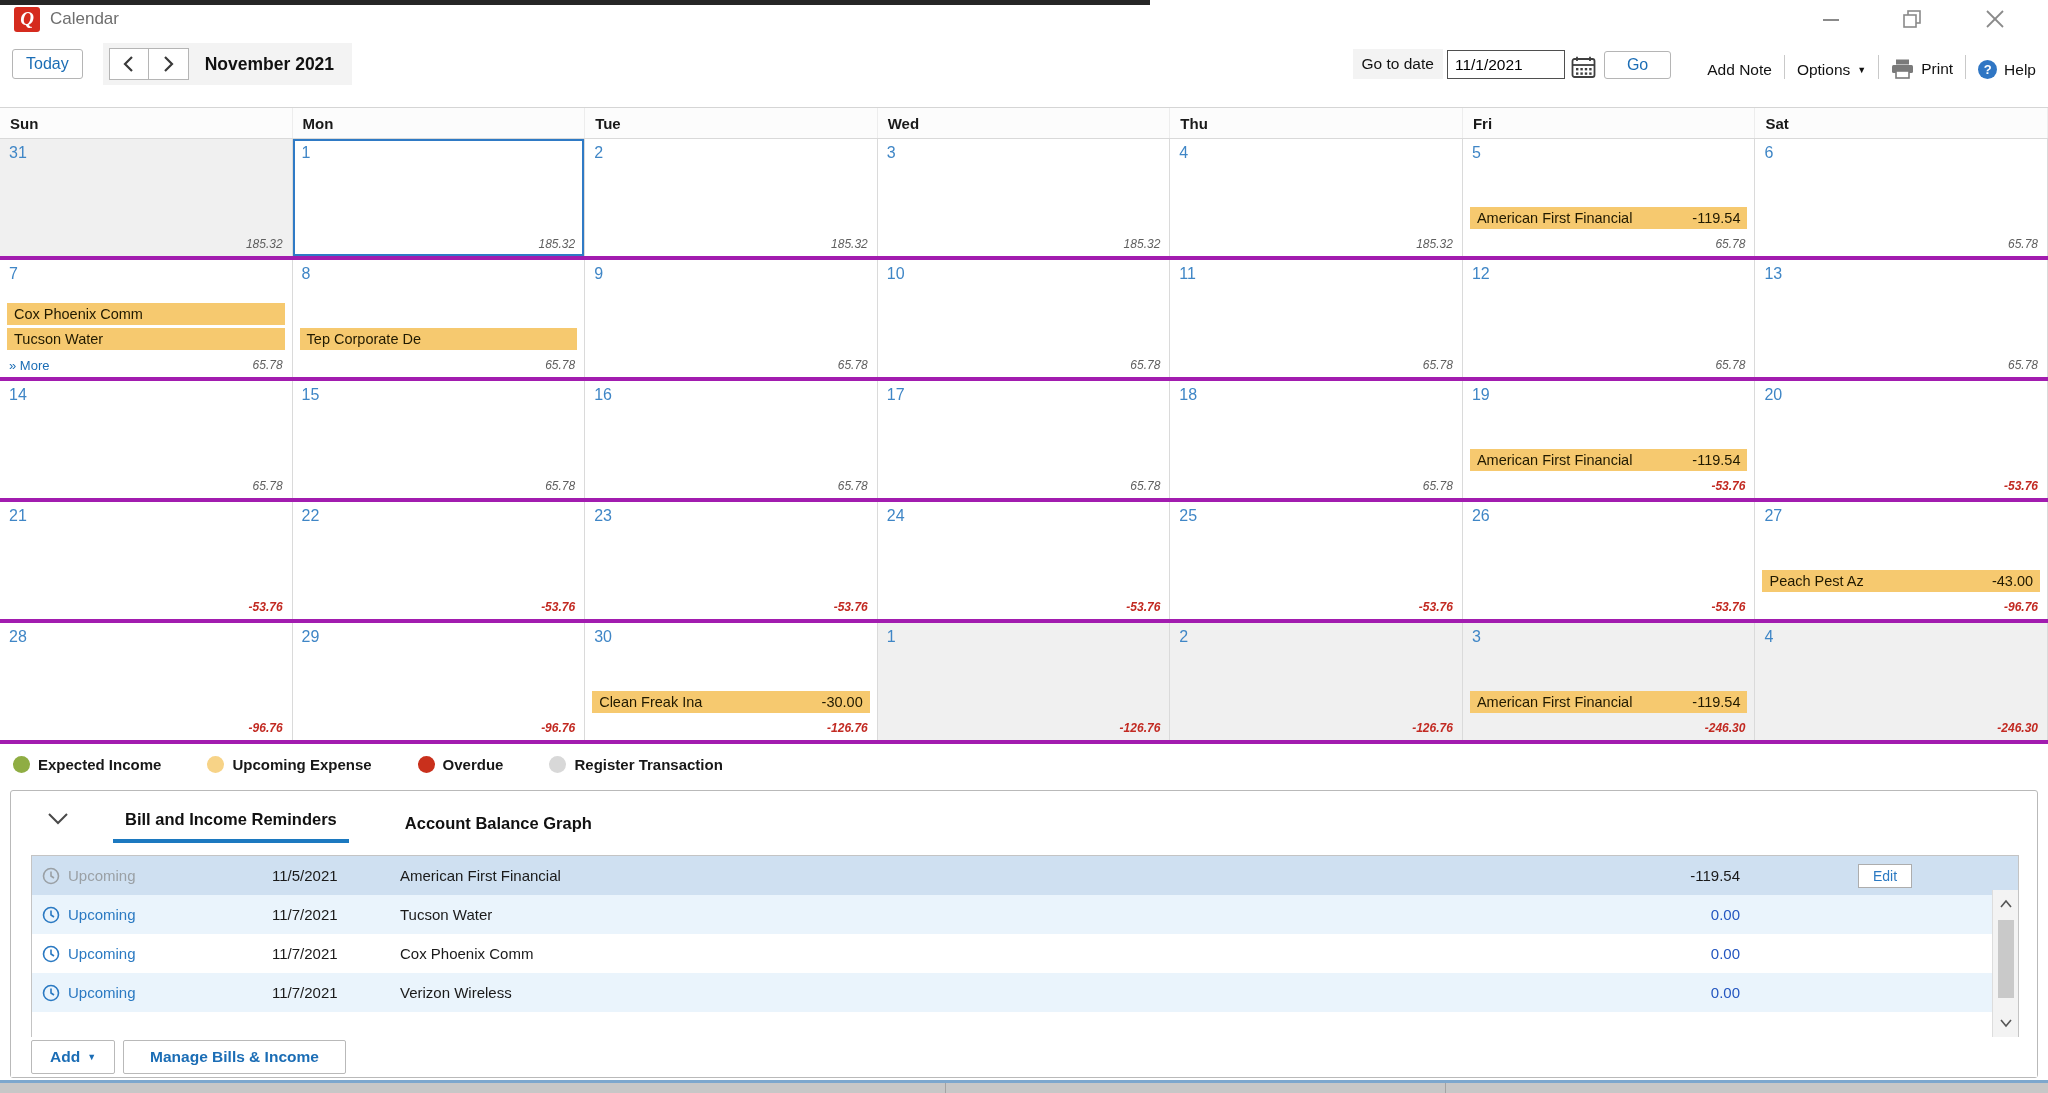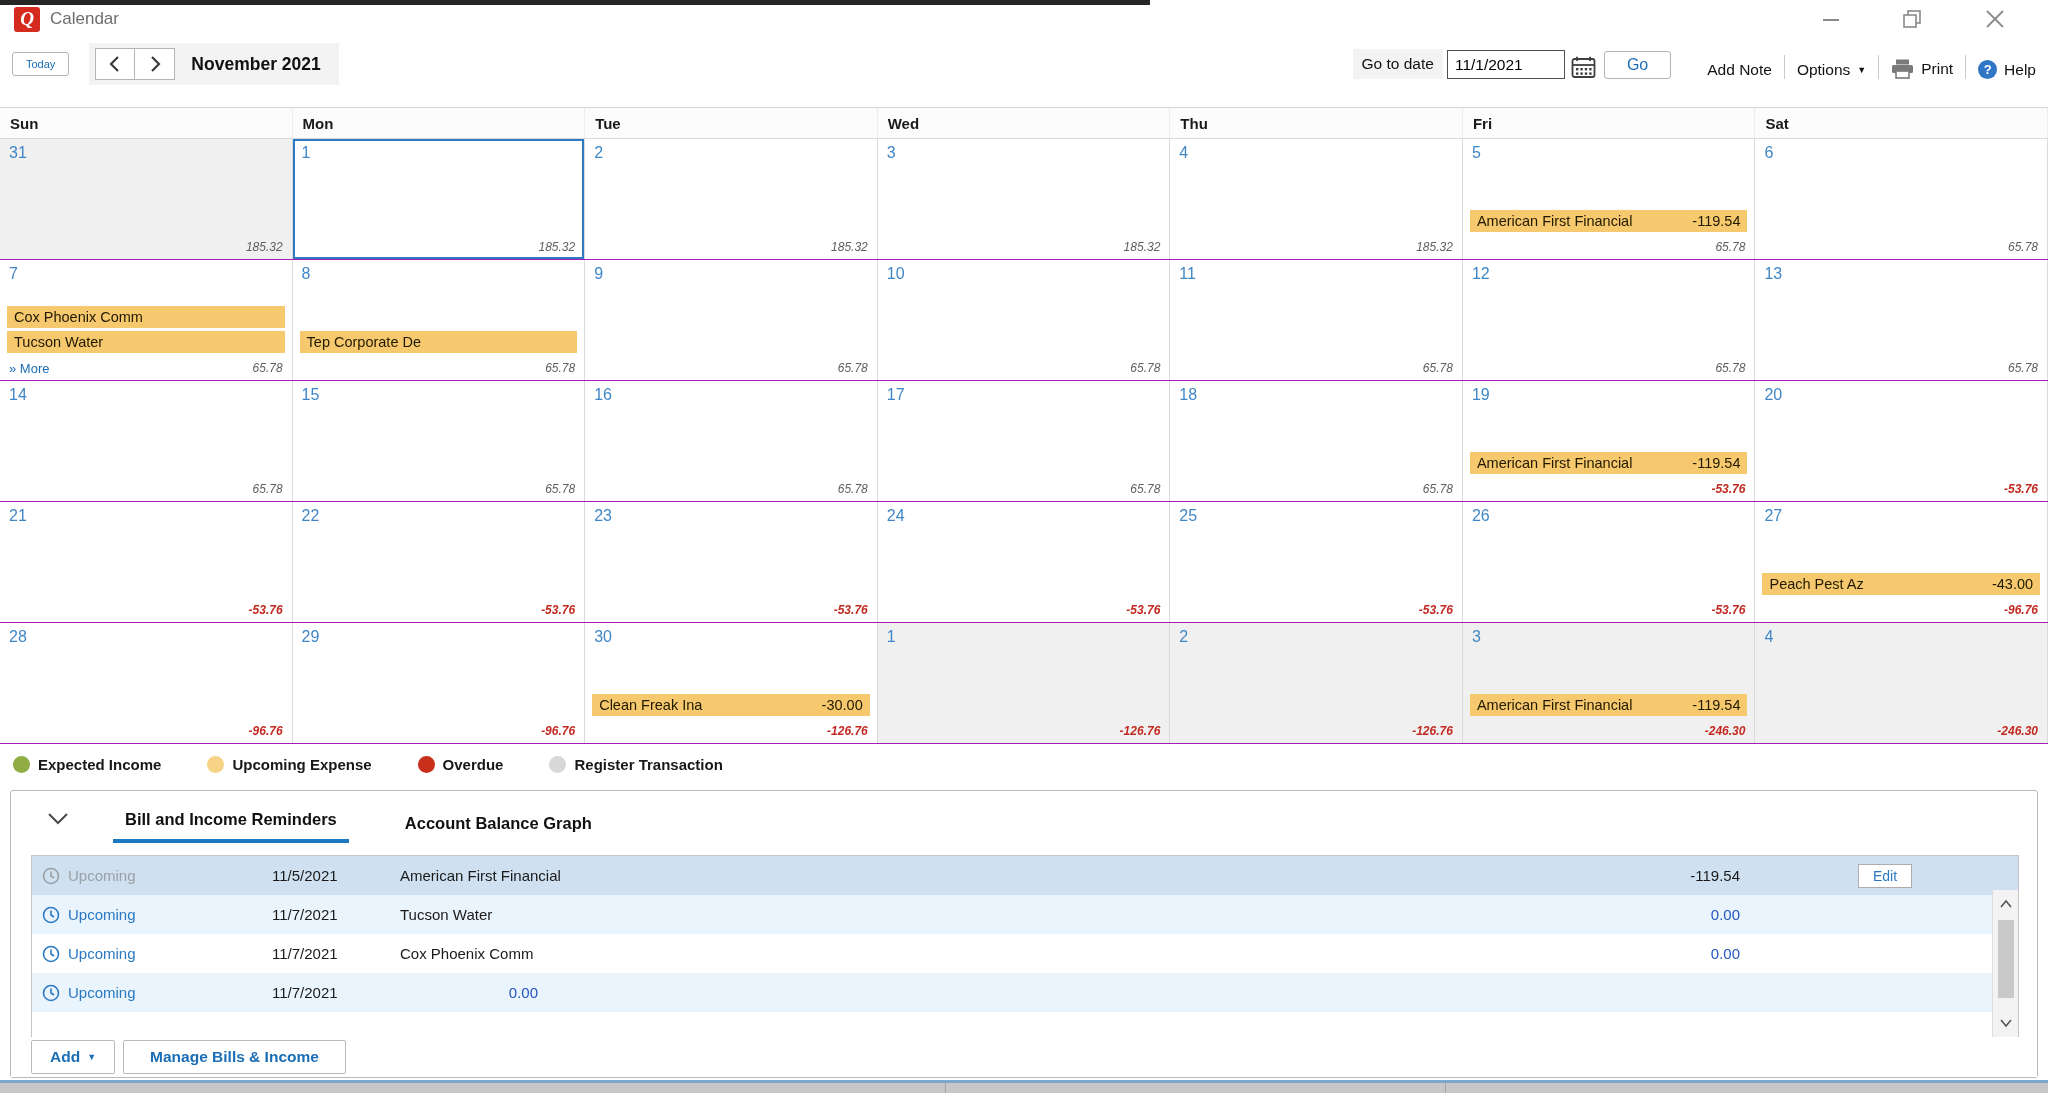--- a/index.html
+++ b/index.html
@@ -9,41 +9,41 @@
 
   
   .titlebar { position:absolute; top:5px; left:0; right:0; height:28px; display:flex; align-items:center; padding:0 14px; }
   .qlogo { width:26px; height:25px; background:#d52b1e; border-radius:3px; color:#fff; font:italic bold 19px "Liberation Serif", serif; display:flex; align-items:center; justify-content:center; }
   .apptitle { margin-left:10px; font-size:17px; color:#6e6e6e; }
   .wbtns { margin-left:auto; display:flex; align-items:center; gap:52px; padding-right:24px; }
   .wbtn { width:30px; height:22px; display:flex; align-items:center; justify-content:center; }
 
   
   .toolbar { position:absolute; top:33px; left:0; right:0; height:62px; display:flex; align-items:center; padding:0 12px; }
-  .btn { background:#fff; border:1px solid #b5b5b5; border-radius:3px; font-family:inherit; font-size:11px; color:#1b6db5; padding:5px 13px; cursor:pointer; }
+  .btn { background:#fff; border:1px solid #b5b5b5; border-radius:3px; font-family:inherit; font-size:16px; color:#1b6db5; padding:5px 13px; cursor:pointer; }
   .navwrap { display:flex; align-items:center; background:#f3f3f3; margin-left:20px; padding:5px 18px 5px 6px; }
   .navbtn { width:40px; height:32px; background:#fff; border:1px solid #b5b5b5; display:flex; align-items:center; justify-content:center; }
   .navbtn.next { border-left:none; }
   .month { margin-left:16px; font-weight:bold; font-size:17.5px; color:#111; }
   .tb-right { margin-left:auto; display:flex; align-items:flex-end; }
   .goto-label { background:#f3f3f3; padding:6px 9px; font-size:15.5px; color:#111; }
   .goto-input { width:118px; height:29px; border:1px solid #4f4f4f; font-family:inherit; font-size:15.5px; padding:0 7px; margin-left:4px; }
   .calbtn { background:none; border:none; margin-left:6px; cursor:pointer; display:flex; align-items:center; }
   .gobtn { margin-left:8px; padding:4px 22px; font-size:16px; }
   .flat { background:none; border:none; font-family:inherit; font-size:15.5px; color:#111; cursor:pointer; display:flex; align-items:center; gap:7px; }
   .flat.first { margin-left:36px; }
   .caret { font-size:9px; color:#111; }
   .vsep { width:1px; height:24px; background:#c9c9c9; margin:0 12px; }
   .helpball { width:19px; height:19px; border-radius:50%; background:#2f76c4; color:#fff; font-size:13px; font-weight:bold; display:flex; align-items:center; justify-content:center; }
 
   
   .calendar { position:absolute; top:107px; left:0; right:0; }
   .dow { display:flex; height:32px; border-top:1px solid #d5d5d5; border-bottom:1px solid #d9d9d9; background:#fcfcfc; }
   .dow > div { flex:1; font-weight:bold; font-size:15px; padding:7px 0 0 10px; border-right:1px solid #ededed; }
-  .week { display:flex; height:121px; border-bottom:1px solid #a21caf; }
+  .week { display:flex; height:121px; border-bottom:4px solid #a21caf; }
   .cell { flex:1; position:relative; border-right:1px solid #dadada; background:#fff; }
   .cell.other { background:#f0f0f0; }
   .cell.sel { box-shadow: inset 0 0 0 2px #2f7ac5; }
   .dnum { position:absolute; top:5px; left:9px; font-size:16px; color:#3f86c6; }
   .bal { position:absolute; bottom:5px; right:9px; font-style:italic; font-size:12px; color:#5f5f5f; }
   .bal.neg { color:#c22a22;font-weight:bold; }
   .events { position:absolute; left:7px; right:7px; bottom:27px; display:flex; flex-direction:column; gap:3px; }
   .evt { height:22px; background:#f6c96f; display:flex; align-items:center; justify-content:space-between; padding:0 7px; font-size:14.5px; color:#211a00; white-space:nowrap; overflow:hidden; cursor:pointer; }
   .more { position:absolute; left:9px; bottom:4px; color:#1b6db5; font-size:13px; cursor:pointer; }
 
@@ -474,20 +474,21 @@
       <div class="trow r3">
         <div class="c-status stcell">
           <svg width="18" height="18" viewBox="0 0 18 18">
               <circle cx="9" cy="9" r="7.5" fill="none" stroke="#2a79c2" stroke-width="1.6"></circle>
               <polyline points="9,4.5 9,9 12,11" fill="none" stroke="#2a79c2" stroke-width="1.6"></polyline>
             </svg>
           <span class="st-blue">Upcoming</span>
         </div>
         <div class="c-pdf"></div>
         <div class="c-due">11/7/2021</div>
+        <div class="c-pay">Verizon Wireless</div>
         <div class="c-amt amt-blue">0.00</div>
         <div class="c-act"></div>
       </div>
 
       <div class="sbar">
         <span class="sarrow up">
             <svg width="14" height="10">
               <polyline points="2,8 7,2 12,8" fill="none" stroke="#555" stroke-width="1.6"></polyline>
             </svg>
           </span>

